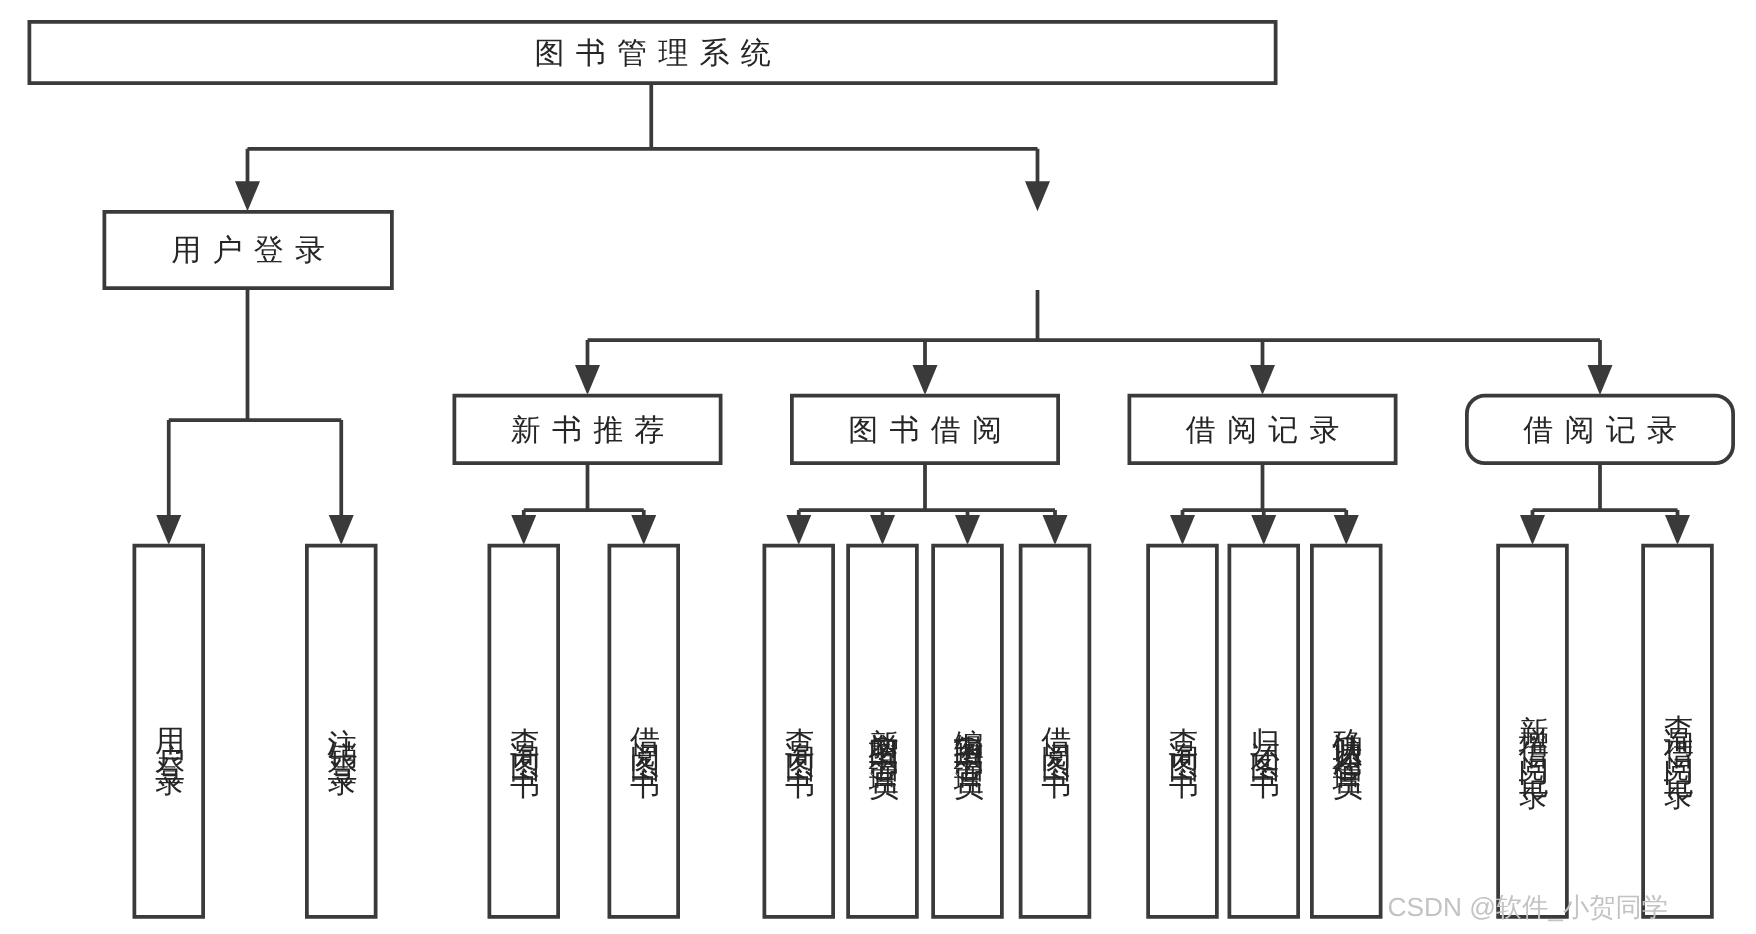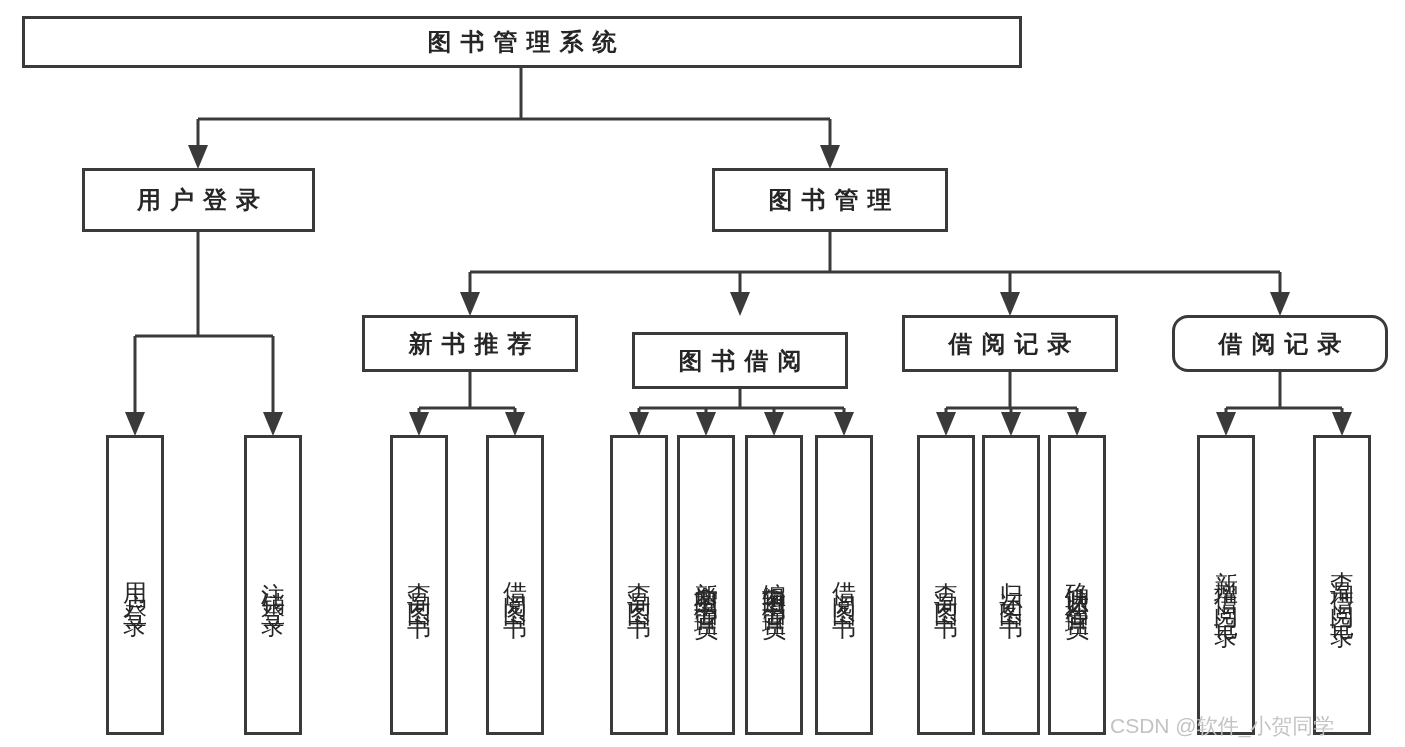--- a/index.html
+++ b/index.html
@@ -15,33 +15,33 @@
     overflow:hidden;
   }
   .connectors{position:absolute;left:0;top:0;z-index:0;}
   .connectors path{stroke:var(--line);stroke-width:3;fill:none;}
   .connectors polygon{fill:var(--line);stroke:none;}
   .box{
     position:absolute;box-sizing:border-box;border:3px solid var(--line);
     background:var(--bg);color:var(--text);z-index:1;
     display:flex;align-items:center;justify-content:center;
   }
-  .h{font-size:24px;letter-spacing:9px;text-indent:9px;white-space:nowrap;font-weight:bold;}
+  .h{font-size:24px;letter-spacing:9px;text-indent:9px;white-space:nowrap;}
   .leaf{top:435px;height:300px;width:58px;}
   .leaf .v{
     writing-mode:vertical-rl;text-orientation:mixed;
     font-size:24px;line-height:1;letter-spacing:11px;
   }
   .leaf.long .v{letter-spacing:5px;}
   
   #n-root{left:22px;top:16px;width:1000px;height:52px;}
   #n-user-login{left:82px;top:168px;width:233px;height:64px;}
   #n-book-mgmt{left:712px;top:168px;width:236px;height:64px;}
   #n-new-book-rec{left:362px;top:315px;width:216px;height:57px;}
-  #n-book-borrow{left:632px;top:332px;width:216px;height:57px;}
+  #n-book-borrow{left:632px;top:315px;width:216px;height:57px;}
   #n-current-borrow{left:902px;top:315px;width:216px;height:57px;}
   #n-borrow-records{left:1172px;top:315px;width:216px;height:57px;border-radius:16px;}
   #n-ul-user-login{left:106px;}
   #n-ul-logout{left:244px;}
   #n-nr-query{left:390px;}
   #n-nr-borrow{left:486px;}
   #n-bb-query{left:610px;}
   #n-bb-add{left:677px;}
   #n-bb-edit{left:745px;}
   #n-bb-borrow{left:815px;}
@@ -118,21 +118,20 @@
     <path d="M1226 408 H1342"></path>
     <path d="M1226 408 V414"></path>
     <path d="M1342 408 V414"></path>
     <polygon points="1216,412 1236,412 1226,436"></polygon>
     <polygon points="1332,412 1352,412 1342,436"></polygon>
   </svg>
 
   <div class="box h" id="n-root">图书管理系统</div>
 
   <div class="box h" id="n-user-login">用户登录</div>
-  <div class="box h" id="n-book-mgmt">图书管理</div>
 
   <div class="box h" id="n-new-book-rec">新书推荐</div>
   <div class="box h" id="n-book-borrow">图书借阅</div>
   <div class="box h" id="n-current-borrow">借阅记录</div>
   <div class="box h" id="n-borrow-records">借阅记录</div>
 
   <div class="box leaf" id="n-ul-user-login">
     <span class="v">用户登录</span>
   </div>
   <div class="box leaf" id="n-ul-logout">

